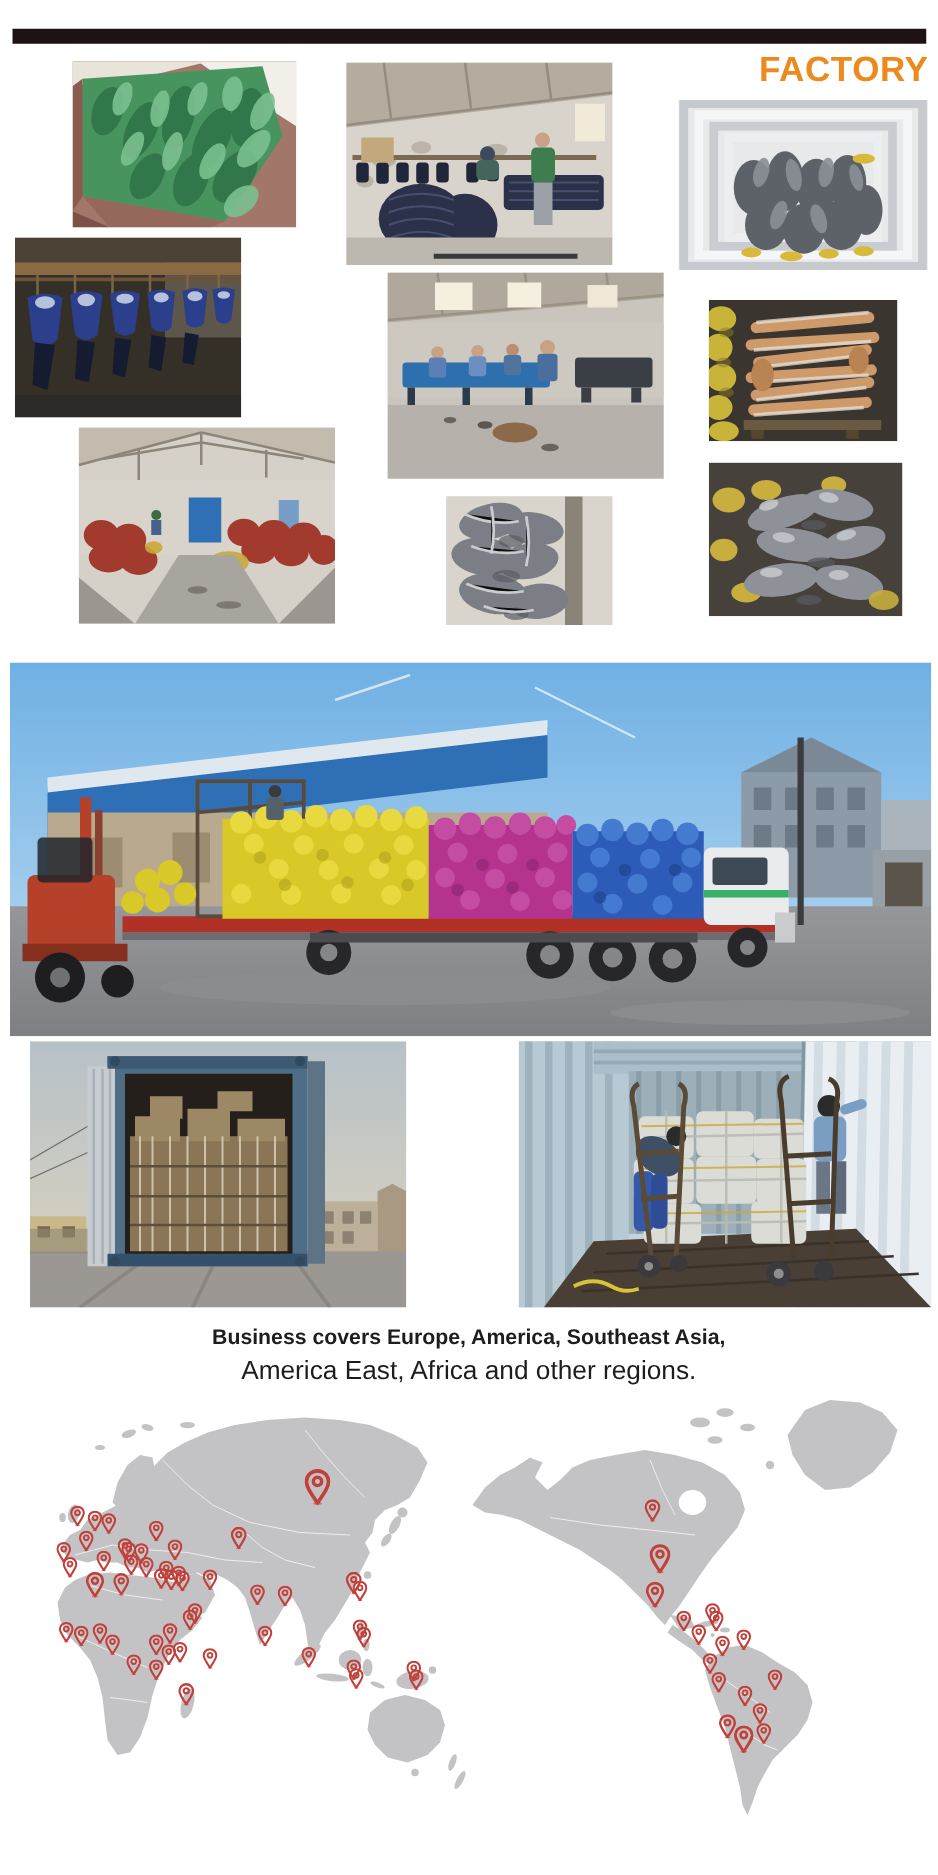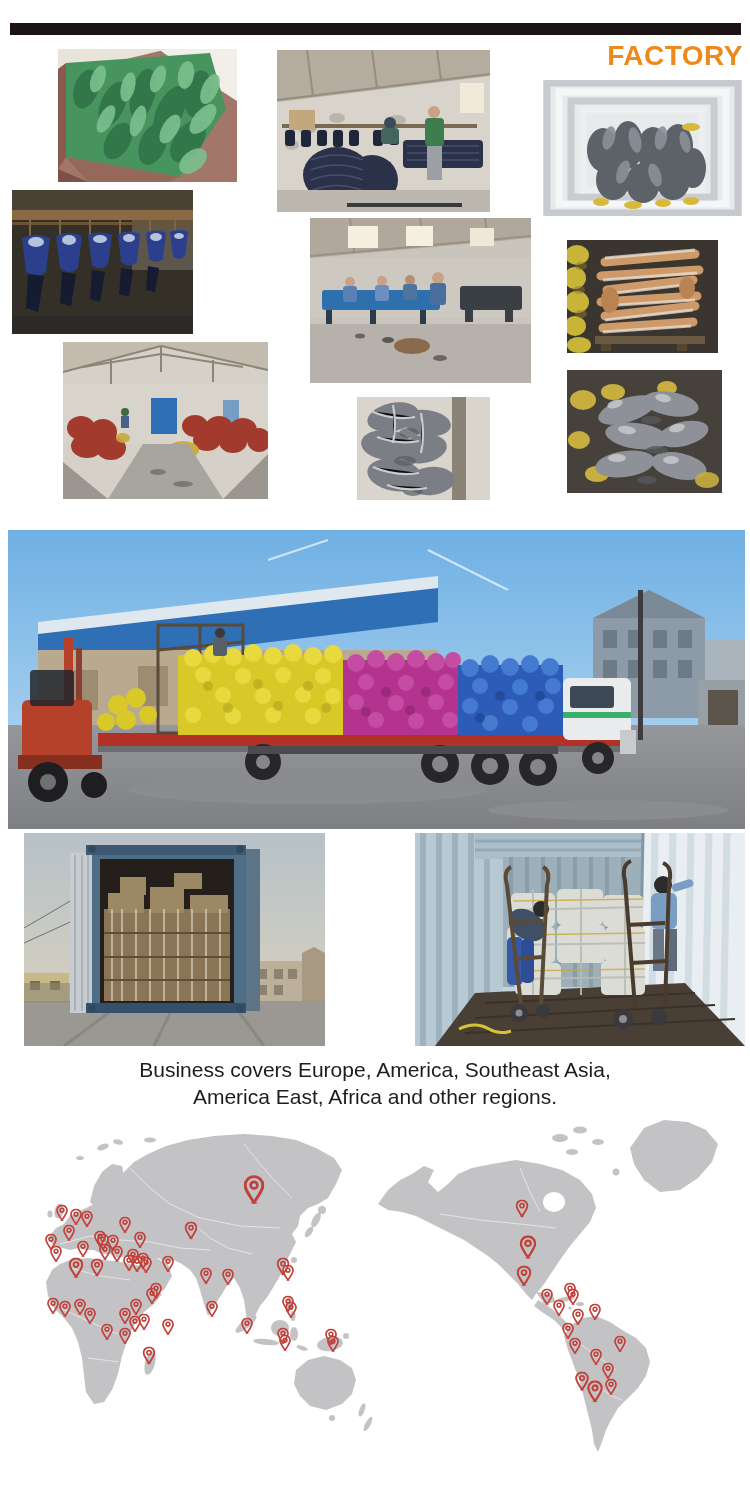--- a/index.html
+++ b/index.html
@@ -5,21 +5,21 @@
   html,body{margin:0;padding:0;background:#fff;}
   #canvas{position:relative;width:750px;height:1500px;background:#ffffff;overflow:hidden;
           font-family:"Liberation Sans",sans-serif;margin:0 auto;}
   #top-bar{position:absolute;left:10px;top:23px;width:731px;height:12px;
            background:linear-gradient(#2a181c,#150d0f);}
   #factory-heading{position:absolute;left:580px;top:40px;width:150px;text-align:center;
            font-size:28px;font-weight:bold;letter-spacing:0.5px;color:var(--accent,#ed8a1e);margin-left:20px;}
   .photo{position:absolute;overflow:hidden;background:#ddd;}
   .photo svg{display:block;width:100%;height:100%;}
   .caption{position:absolute;left:0;width:750px;text-align:center;color:#1d1d1d;}
-  #caption-line1{top:1057px;font-size:21px;line-height:26px;}
+  #caption-line1{top:1057px;font-size:17px;line-height:26px;font-weight:bold;}
   #caption-line2{top:1084px;font-size:21px;line-height:26px;}
   #map{position:absolute;left:0;top:1108px;width:750px;height:392px;}
   #map svg{display:block;width:100%;height:100%;}
   .land{fill:var(--land,#c3c3c5);}
   .border{fill:none;stroke:#ffffff;stroke-width:0.7;opacity:0.8;}
   .map-pin{color:var(--pin,#c2403a);}
 </style>
 </head>
 <body>
 

